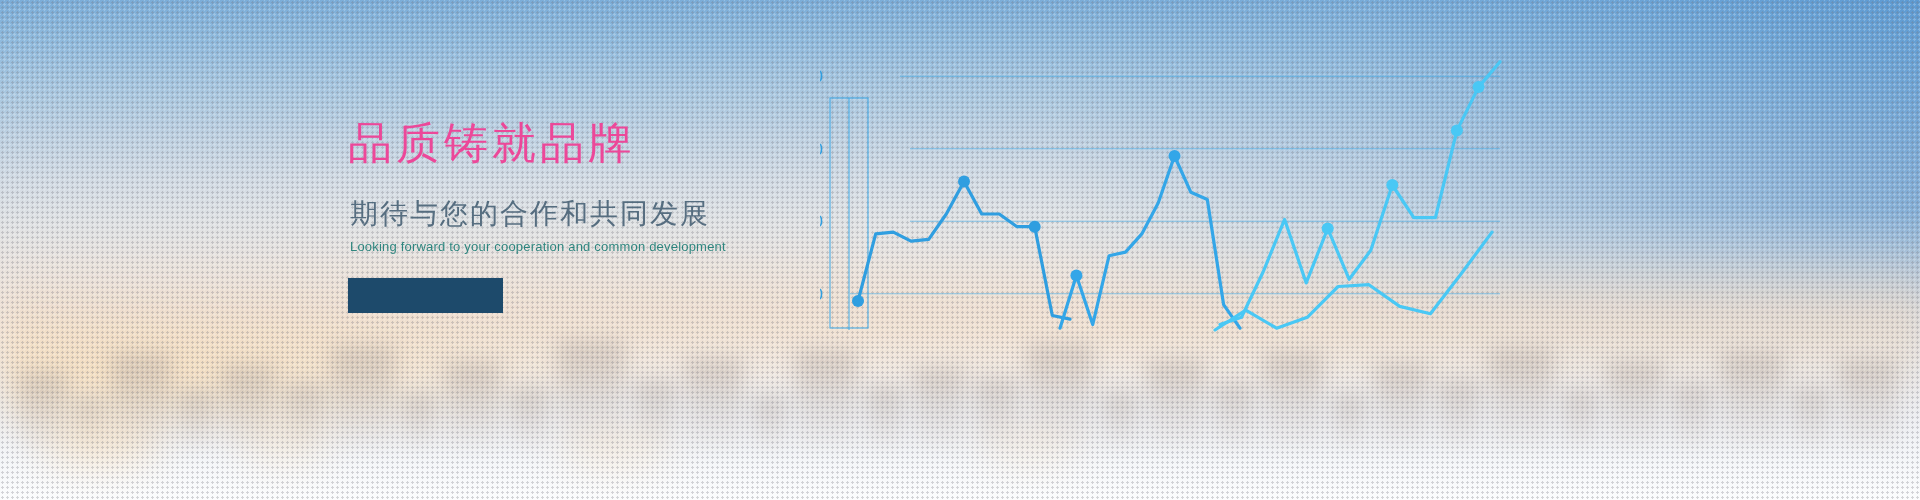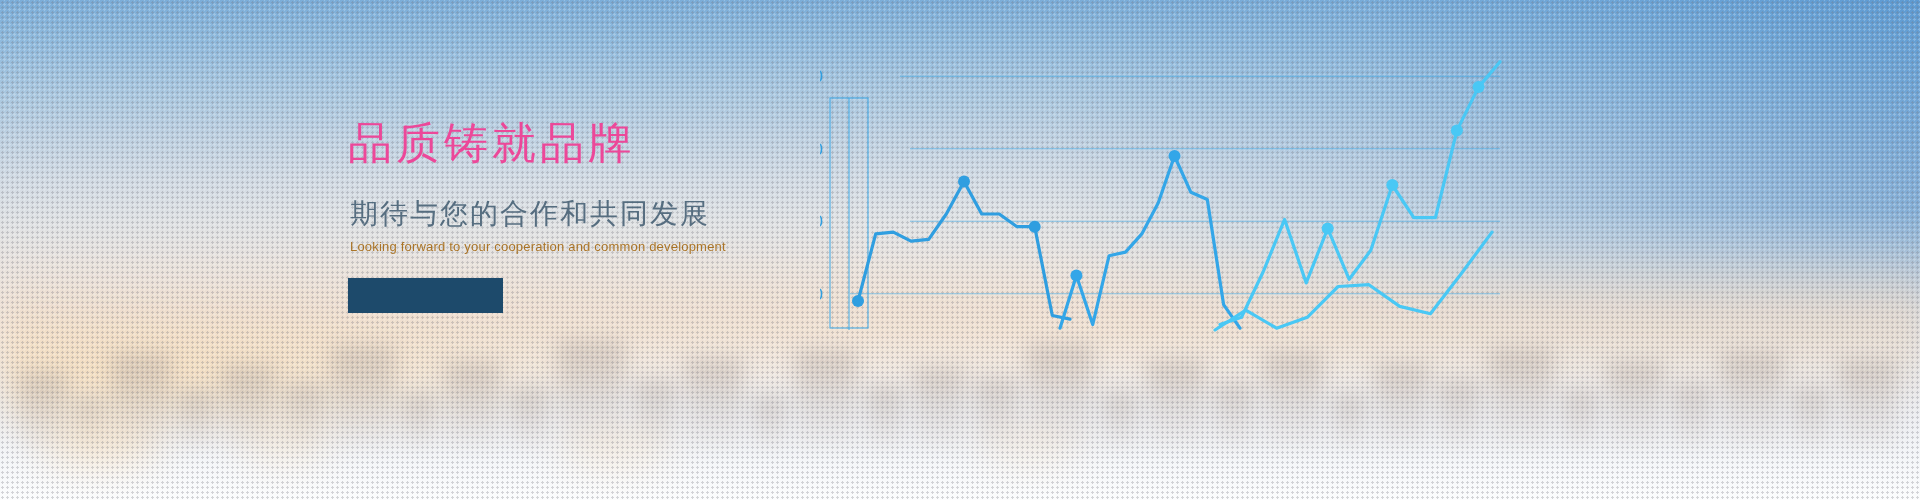--- a/index.html
+++ b/index.html
@@ -127,21 +127,21 @@
     letter-spacing: 2px;
     color: #4b6478;
     font-weight: 300;
     white-space: nowrap;
     opacity: 0.92;
   }
   .engline {
     margin: 6px 0 0 2px;
     font-size: 13px;
     letter-spacing: 0.2px;
-    color: #a16207;
+    color: #0f766e;
     font-weight: 400;
     white-space: nowrap;
     opacity: 0.85;
   }
   .cta {
     margin-top: 24px;
     width: 155px;
     height: 35px;
     background: #1d4a6b;
     border: none;

